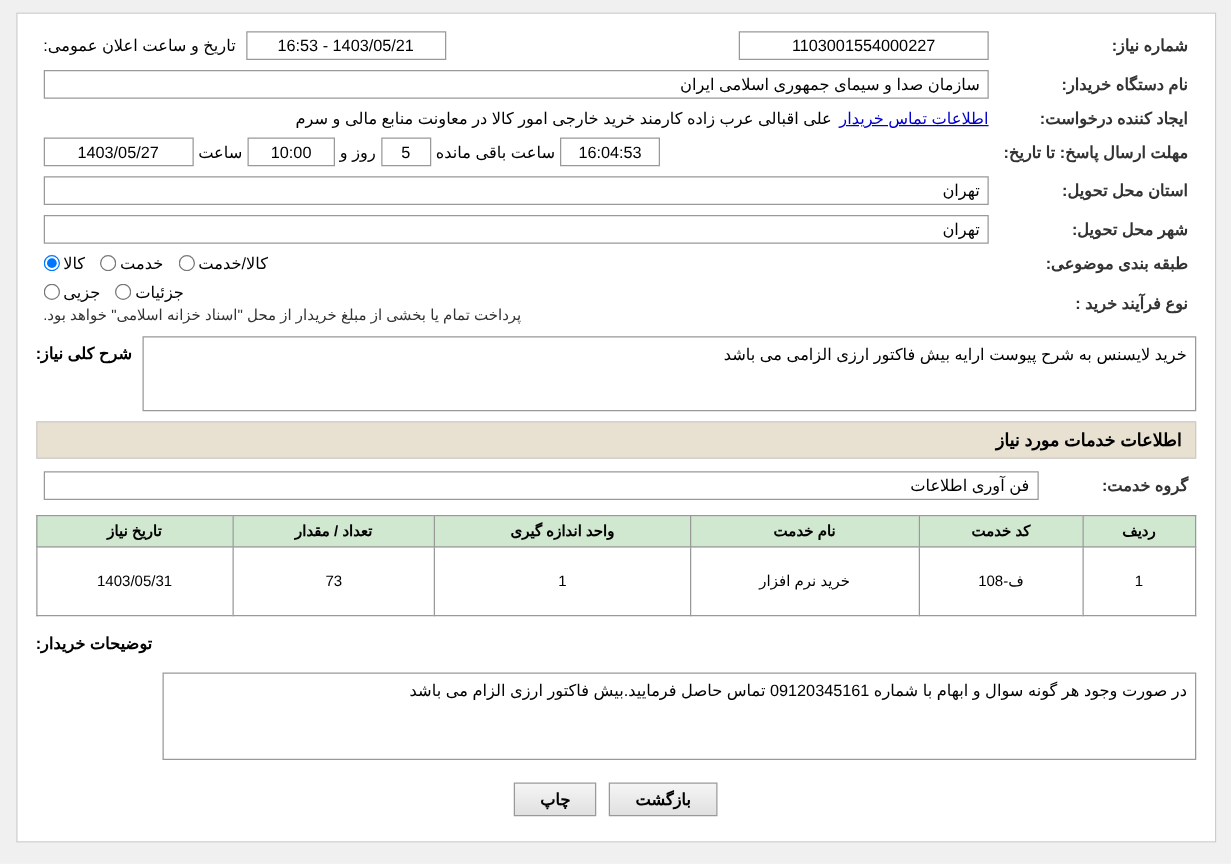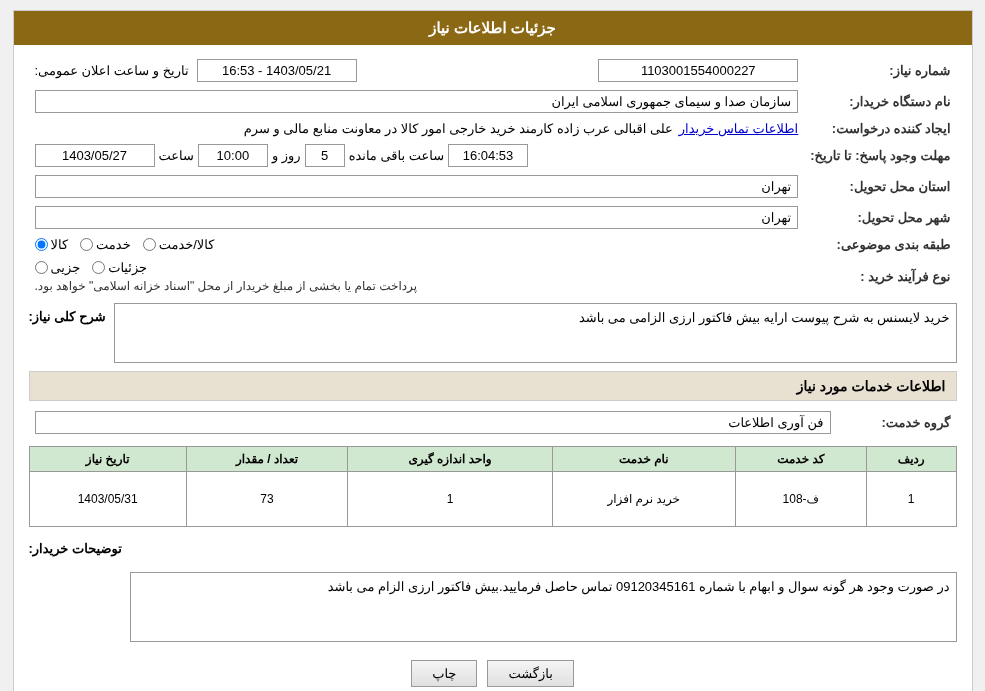--- a/index.html
+++ b/index.html
@@ -162,20 +162,21 @@
       gap: 10px;
       padding: 10px 0;
     }
     .btn {
       padding: 5px 20px;
       font-size: 13px;
       cursor: pointer;
       border: 1px solid #999;
       background: linear-gradient(to bottom, #f5f5f5, #e0e0e0);
       font-family: Tahoma, Arial, sans-serif;
+      font-weight: bold;
     }
     .row-label {
       text-align: right;
       font-weight: bold;
       color: #333;
     }
     .announce-row {
       display: flex;
       align-items: center;
       justify-content: space-between;
@@ -189,23 +190,20 @@
       display: flex;
       align-items: center;
       gap: 8px;
     }
   </style>
 </head>
 <body>
 
 <div class="page-container">
 
-  <div class="header-bar">
-    <span>جزئیات اطلاعات نیاز</span>
-  </div>
 
   <div class="content">
     <table class="info-table">
 
       <tbody>
           <tr>
         <td class="label-cell row-label">شماره نیاز:</td>
         <td class="value-cell">
           <div class="announce-row">
             <div class="right-part">
@@ -230,21 +228,21 @@
         <td class="label-cell row-label">ایجاد کننده درخواست:</td>
         <td class="value-cell">
           <div style="display:flex; align-items:center; justify-content:space-between;">
             <span class="link-blue">اطلاعات تماس خریدار</span>
             <span style="text-align:right; flex:1; margin-right:6px;">علی اقبالی عرب زاده کارمند خرید خارجی امور کالا در معاونت منابع مالی و سرم</span>
           </div>
         </td>
       </tr>
 
       <tr>
-        <td class="label-cell row-label">مهلت وجود پاسخ: تا تاریخ:</td>
+        <td class="label-cell row-label">مهلت ارسال پاسخ: تا تاریخ:</td>
         <td class="value-cell">
           <div class="row-flex" style="justify-content:flex-end;">
             <span class="countdown-input">16:04:53</span>
             <span>ساعت باقی مانده</span>
             <span class="small-input">5</span>
             <span>روز و</span>
             <span class="time-input">10:00</span>
             <span>ساعت</span>
             <span class="date-input">1403/05/27</span>
           </div>

